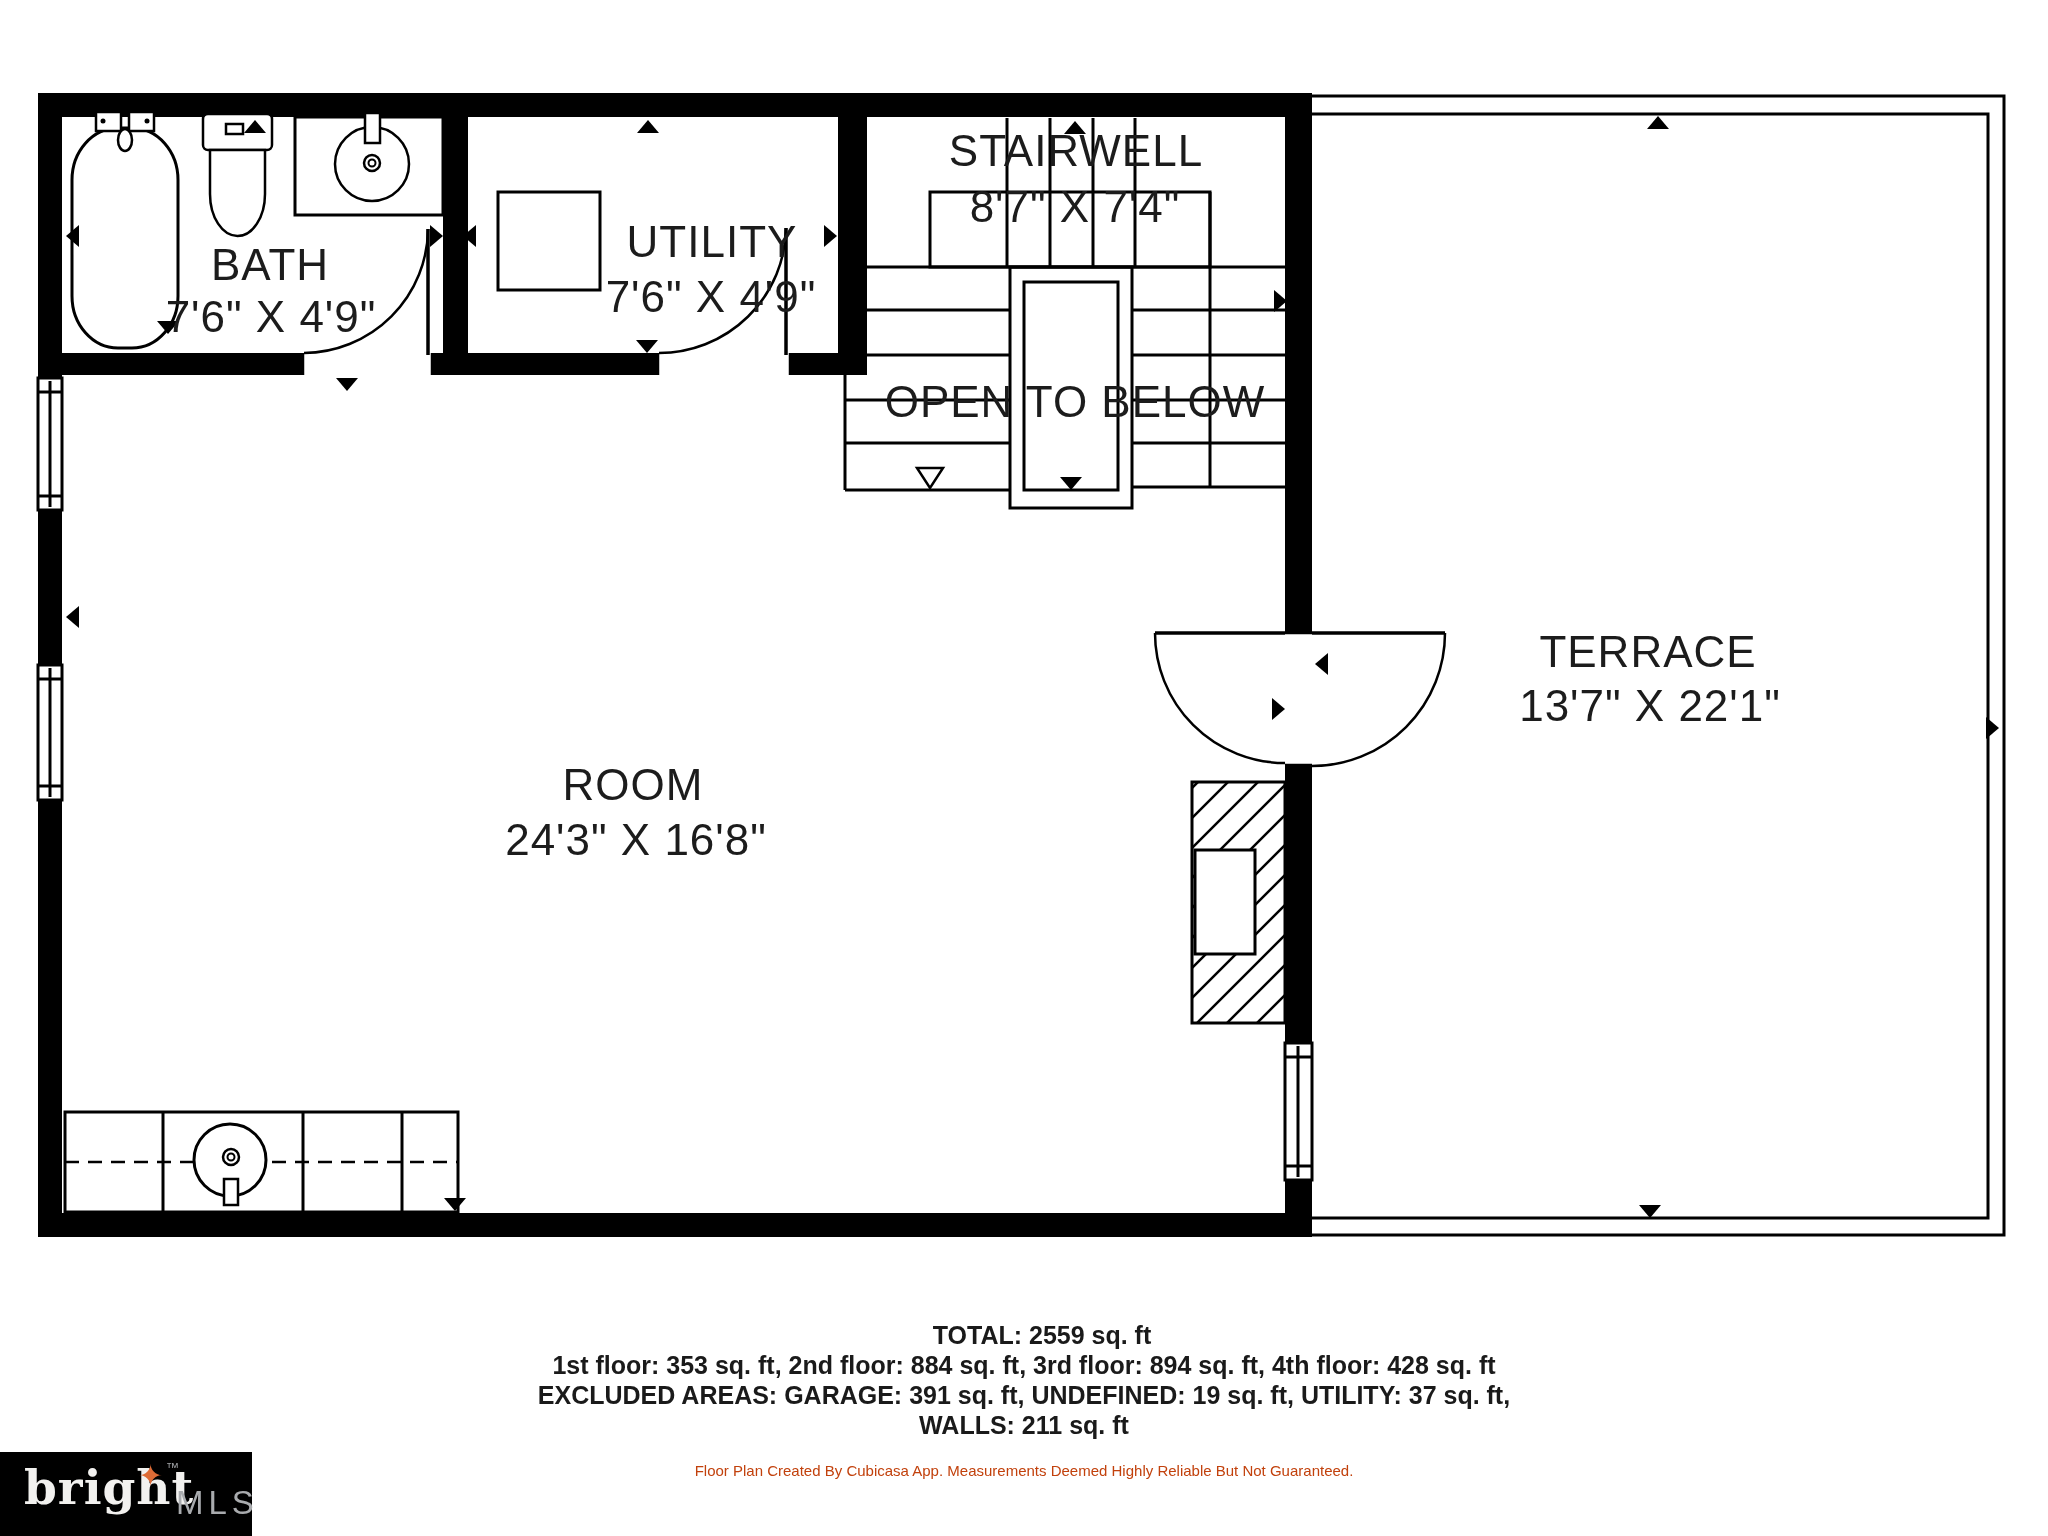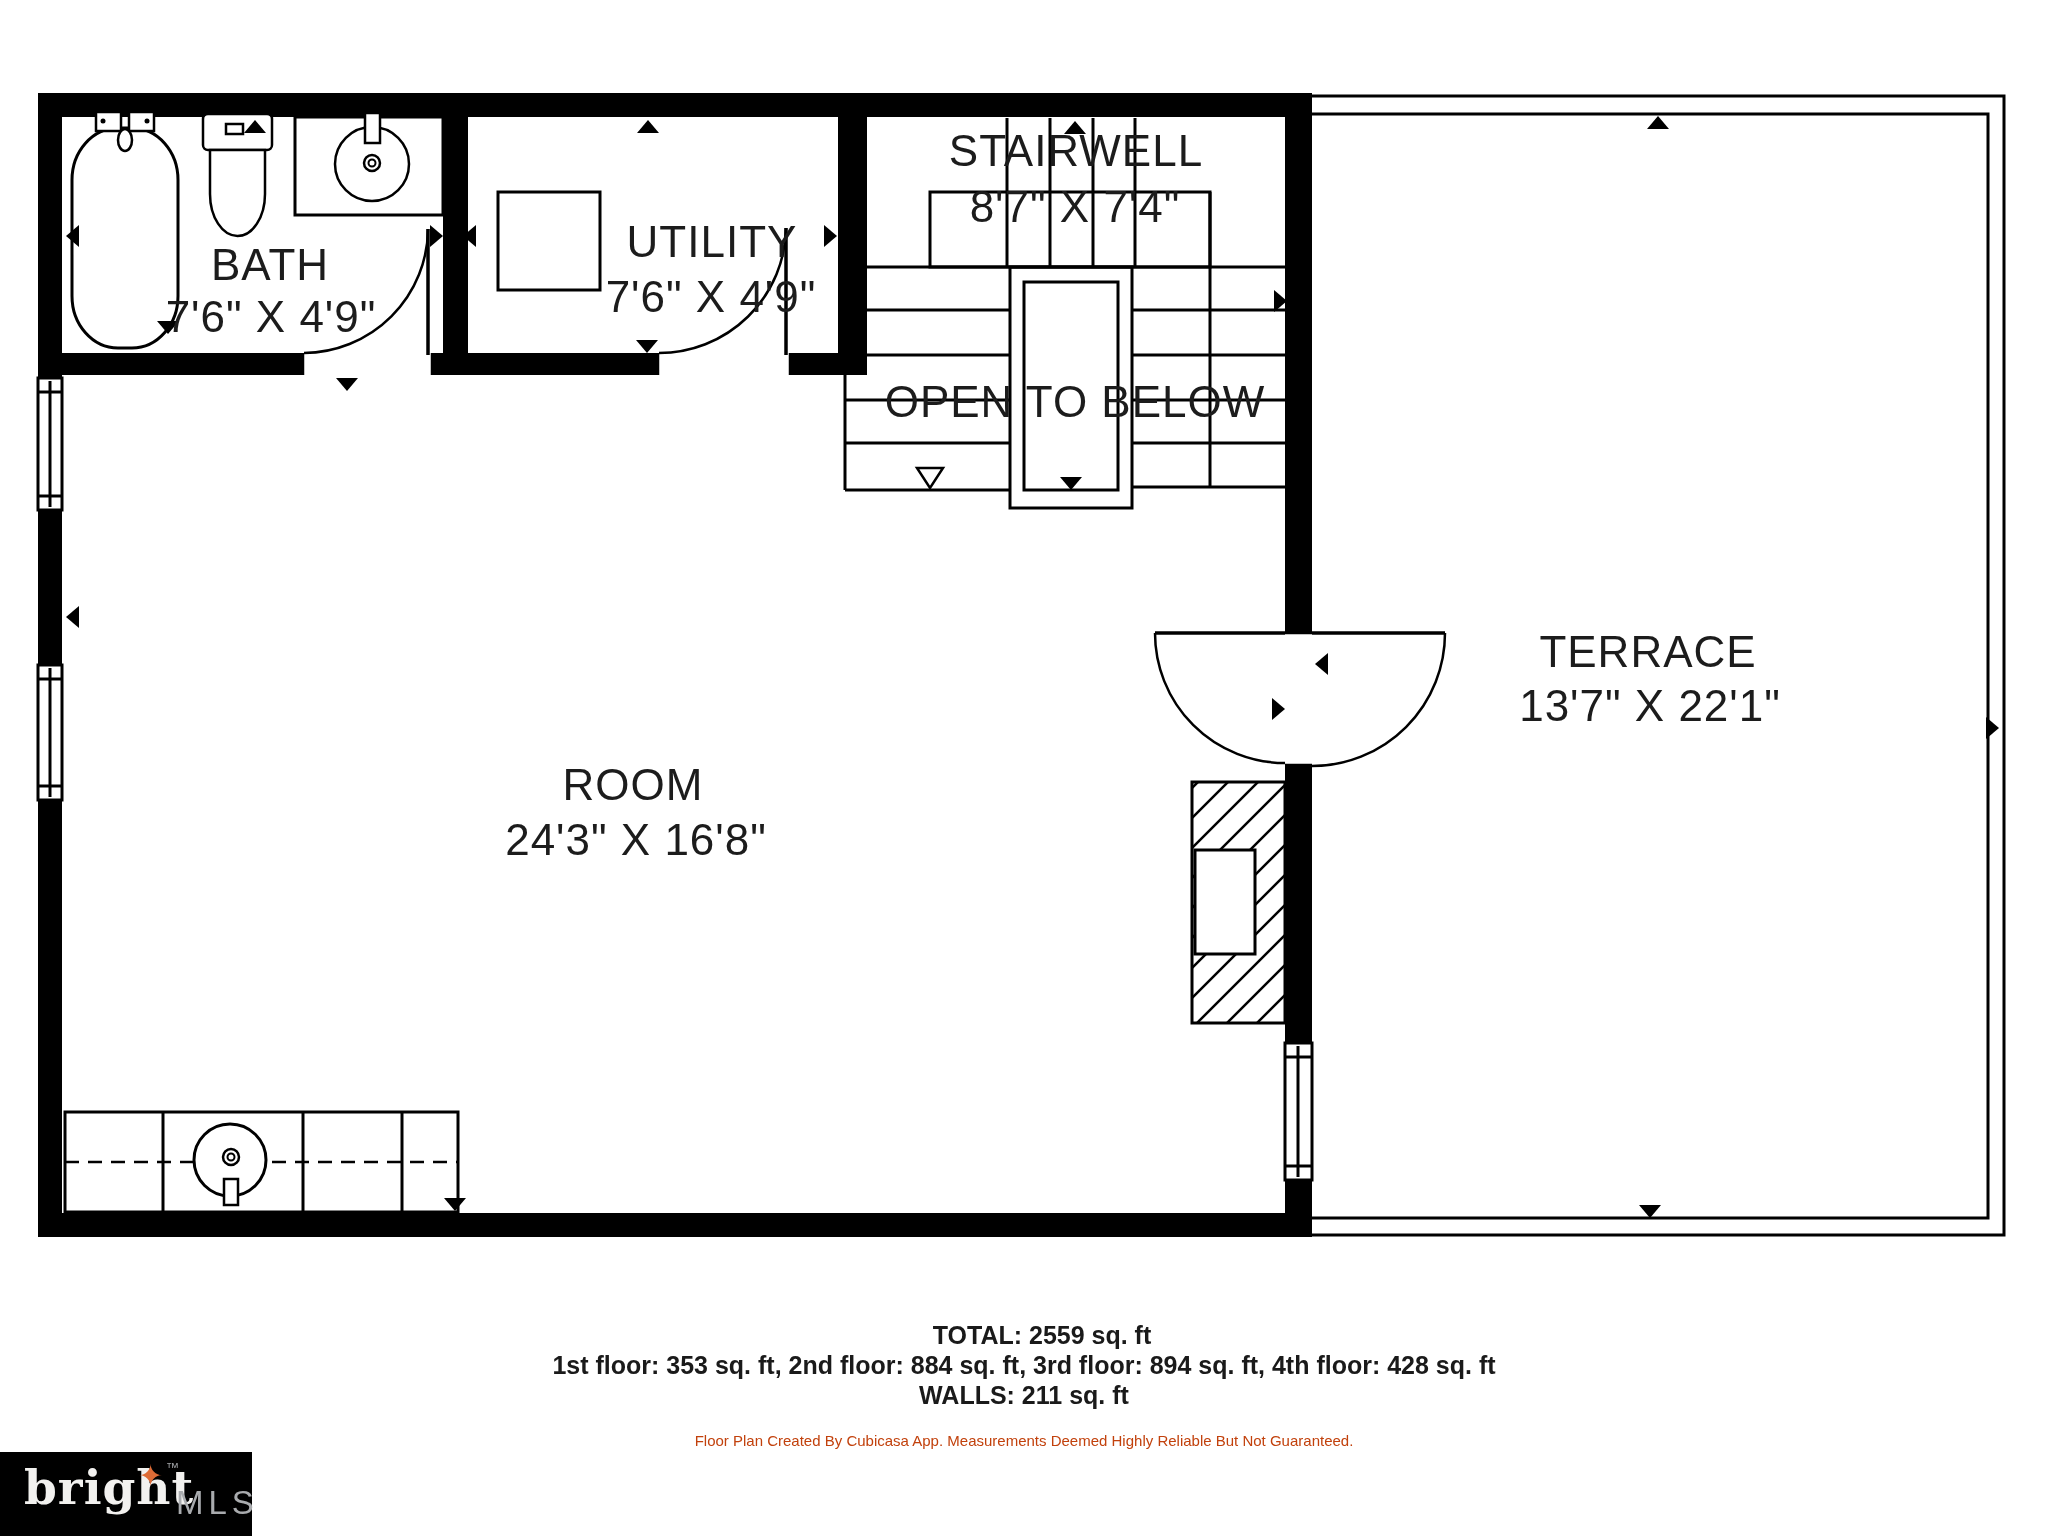--- a/index.html
+++ b/index.html
@@ -194,20 +194,21 @@
     <text class="room-label" x="633" y="800">ROOM</text>
     <text class="room-label" x="636" y="855">24'3" X 16'8"</text>
     <text class="room-label" x="1648" y="667">TERRACE</text>
     <text class="room-label" x="1650" y="721">13'7" X 22'1"</text>
   </g>
 </svg>
 
 <div class="summary">
   <div class="total">TOTAL: 2559 sq. ft</div>
   <div class="line">1st floor: 353 sq. ft, 2nd floor: 884 sq. ft, 3rd floor: 894 sq. ft, 4th floor: 428 sq. ft</div>
+  <div class="line">EXCLUDED AREAS: GARAGE: 391 sq. ft, UNDEFINED: 19 sq. ft, UTILITY: 37 sq. ft,</div>
   <div class="line">WALLS: 211 sq. ft</div>
   <div class="disclaimer">Floor Plan Created By Cubicasa App. Measurements Deemed Highly Reliable But Not Guaranteed.</div>
 </div>
 
 <div class="logo-box">
   <span class="logo-bright">bright</span>
   <span class="logo-star">✦</span>
   <span class="logo-tm">™</span>
   <span class="logo-mls">MLS</span>
 </div>

